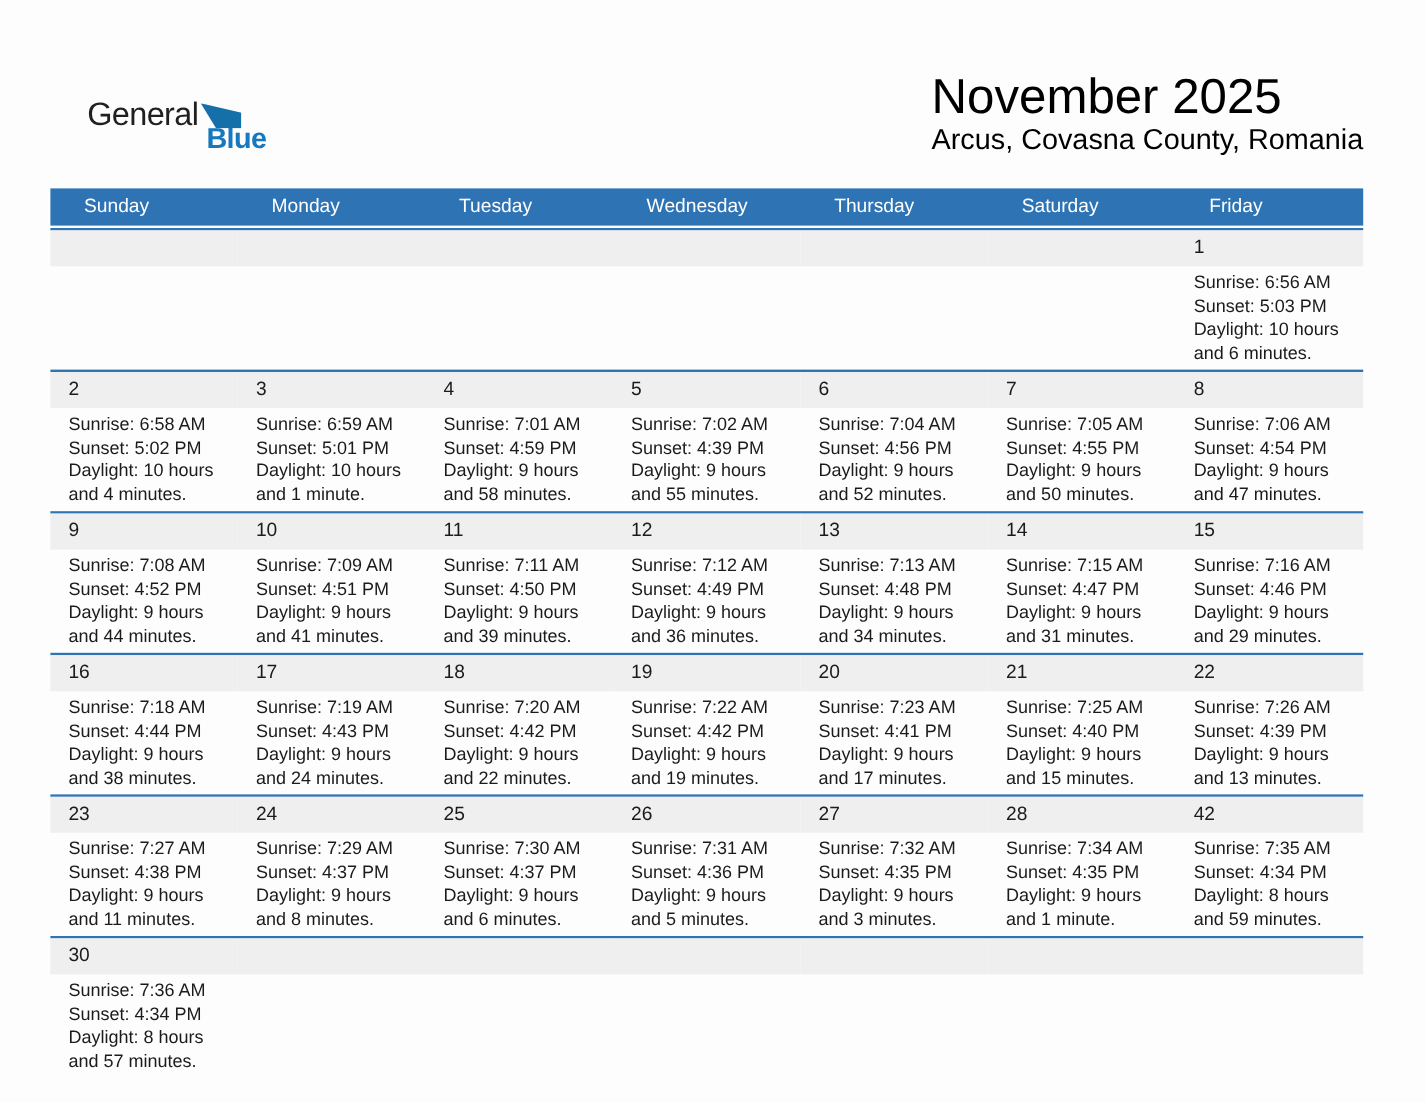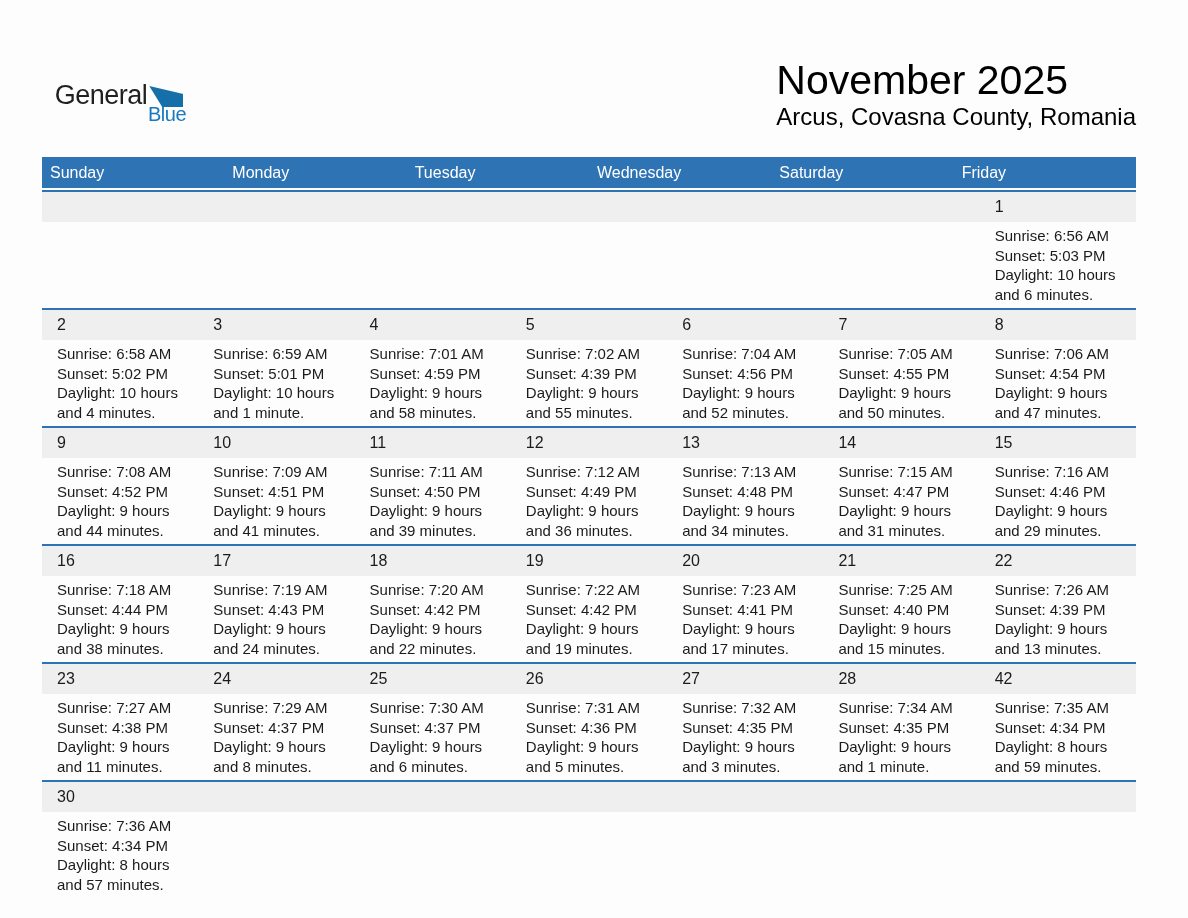--- a/index.html
+++ b/index.html
@@ -20,31 +20,31 @@
 
   
   .logo{position:absolute;left:52px;top:82px;line-height:1;}
   .logo-line1{font-size:27px;letter-spacing:-0.5px;color:#221F20;position:relative;white-space:nowrap;text-align:center;}
   .logo-tri{
     display:inline-block;width:34px;height:21px;margin-left:2px;
     background:var(--tri-blue);
     clip-path:polygon(0 0, 100% 38%, 100% 100%, 38% 100%);
     vertical-align:baseline;transform:translateY(3px);
   }
-  .logo-line2{font-size:20px;letter-spacing:-0.5px;color:var(--logo-blue);margin:-5px 0 0 96px;}
+  .logo-line2{font-size:24px;letter-spacing:-0.5px;color:var(--logo-blue);margin:-5px 0 0 120px;font-weight:bold;}
 
   .titles{position:absolute;right:52px;top:58px;color:#000;}
   .month-title{font-size:41px;line-height:44px;}
   .location{font-size:24px;line-height:30px;margin-top:0;}
 
   
   .calendar{position:absolute;left:42px;top:157px;width:1094px;}
   .weekday-row{display:flex;background:var(--accent);height:31px;}
   .weekday-cell{
-    flex:1 1 0;box-sizing:border-box;padding-left:8px;
+    flex:1 1 0;box-sizing:border-box;padding-left:28px;
     color:#fff;font-size:16px;line-height:31px;white-space:nowrap;overflow:hidden;
   }
   .weeks{margin-top:2px;}
   .week{display:flex;border-top:2px solid var(--accent);}
   .day-cell{flex:1 1 0;box-sizing:border-box;min-width:0;}
   .day-num{
     height:30px;background:var(--band);
     font-size:16px;line-height:30px;padding-left:15px;color:#1B1B1B;
   }
   .day-details{padding:4px 4px 4px 15px;min-height:74px;}
@@ -64,20 +64,21 @@
     <div class="month-title">November 2025</div>
     <div class="location">Arcus, Covasna County, Romania</div>
   </div>
 
   <div class="calendar">
     <div class="weekday-row" id="weekday-row">
         <div class="weekday-cell">Sunday</div>
         <div class="weekday-cell">Monday</div>
         <div class="weekday-cell">Tuesday</div>
         <div class="weekday-cell">Wednesday</div>
+        <div class="weekday-cell">Thursday</div>
         <div class="weekday-cell">Saturday</div>
         <div class="weekday-cell">Friday</div>
       </div>
     <div class="weeks" id="weeks">
         <div class="week">
           <div class="day-cell">
             <div class="day-num"></div>
             <div class="day-details"></div>
           </div>
           <div class="day-cell">

